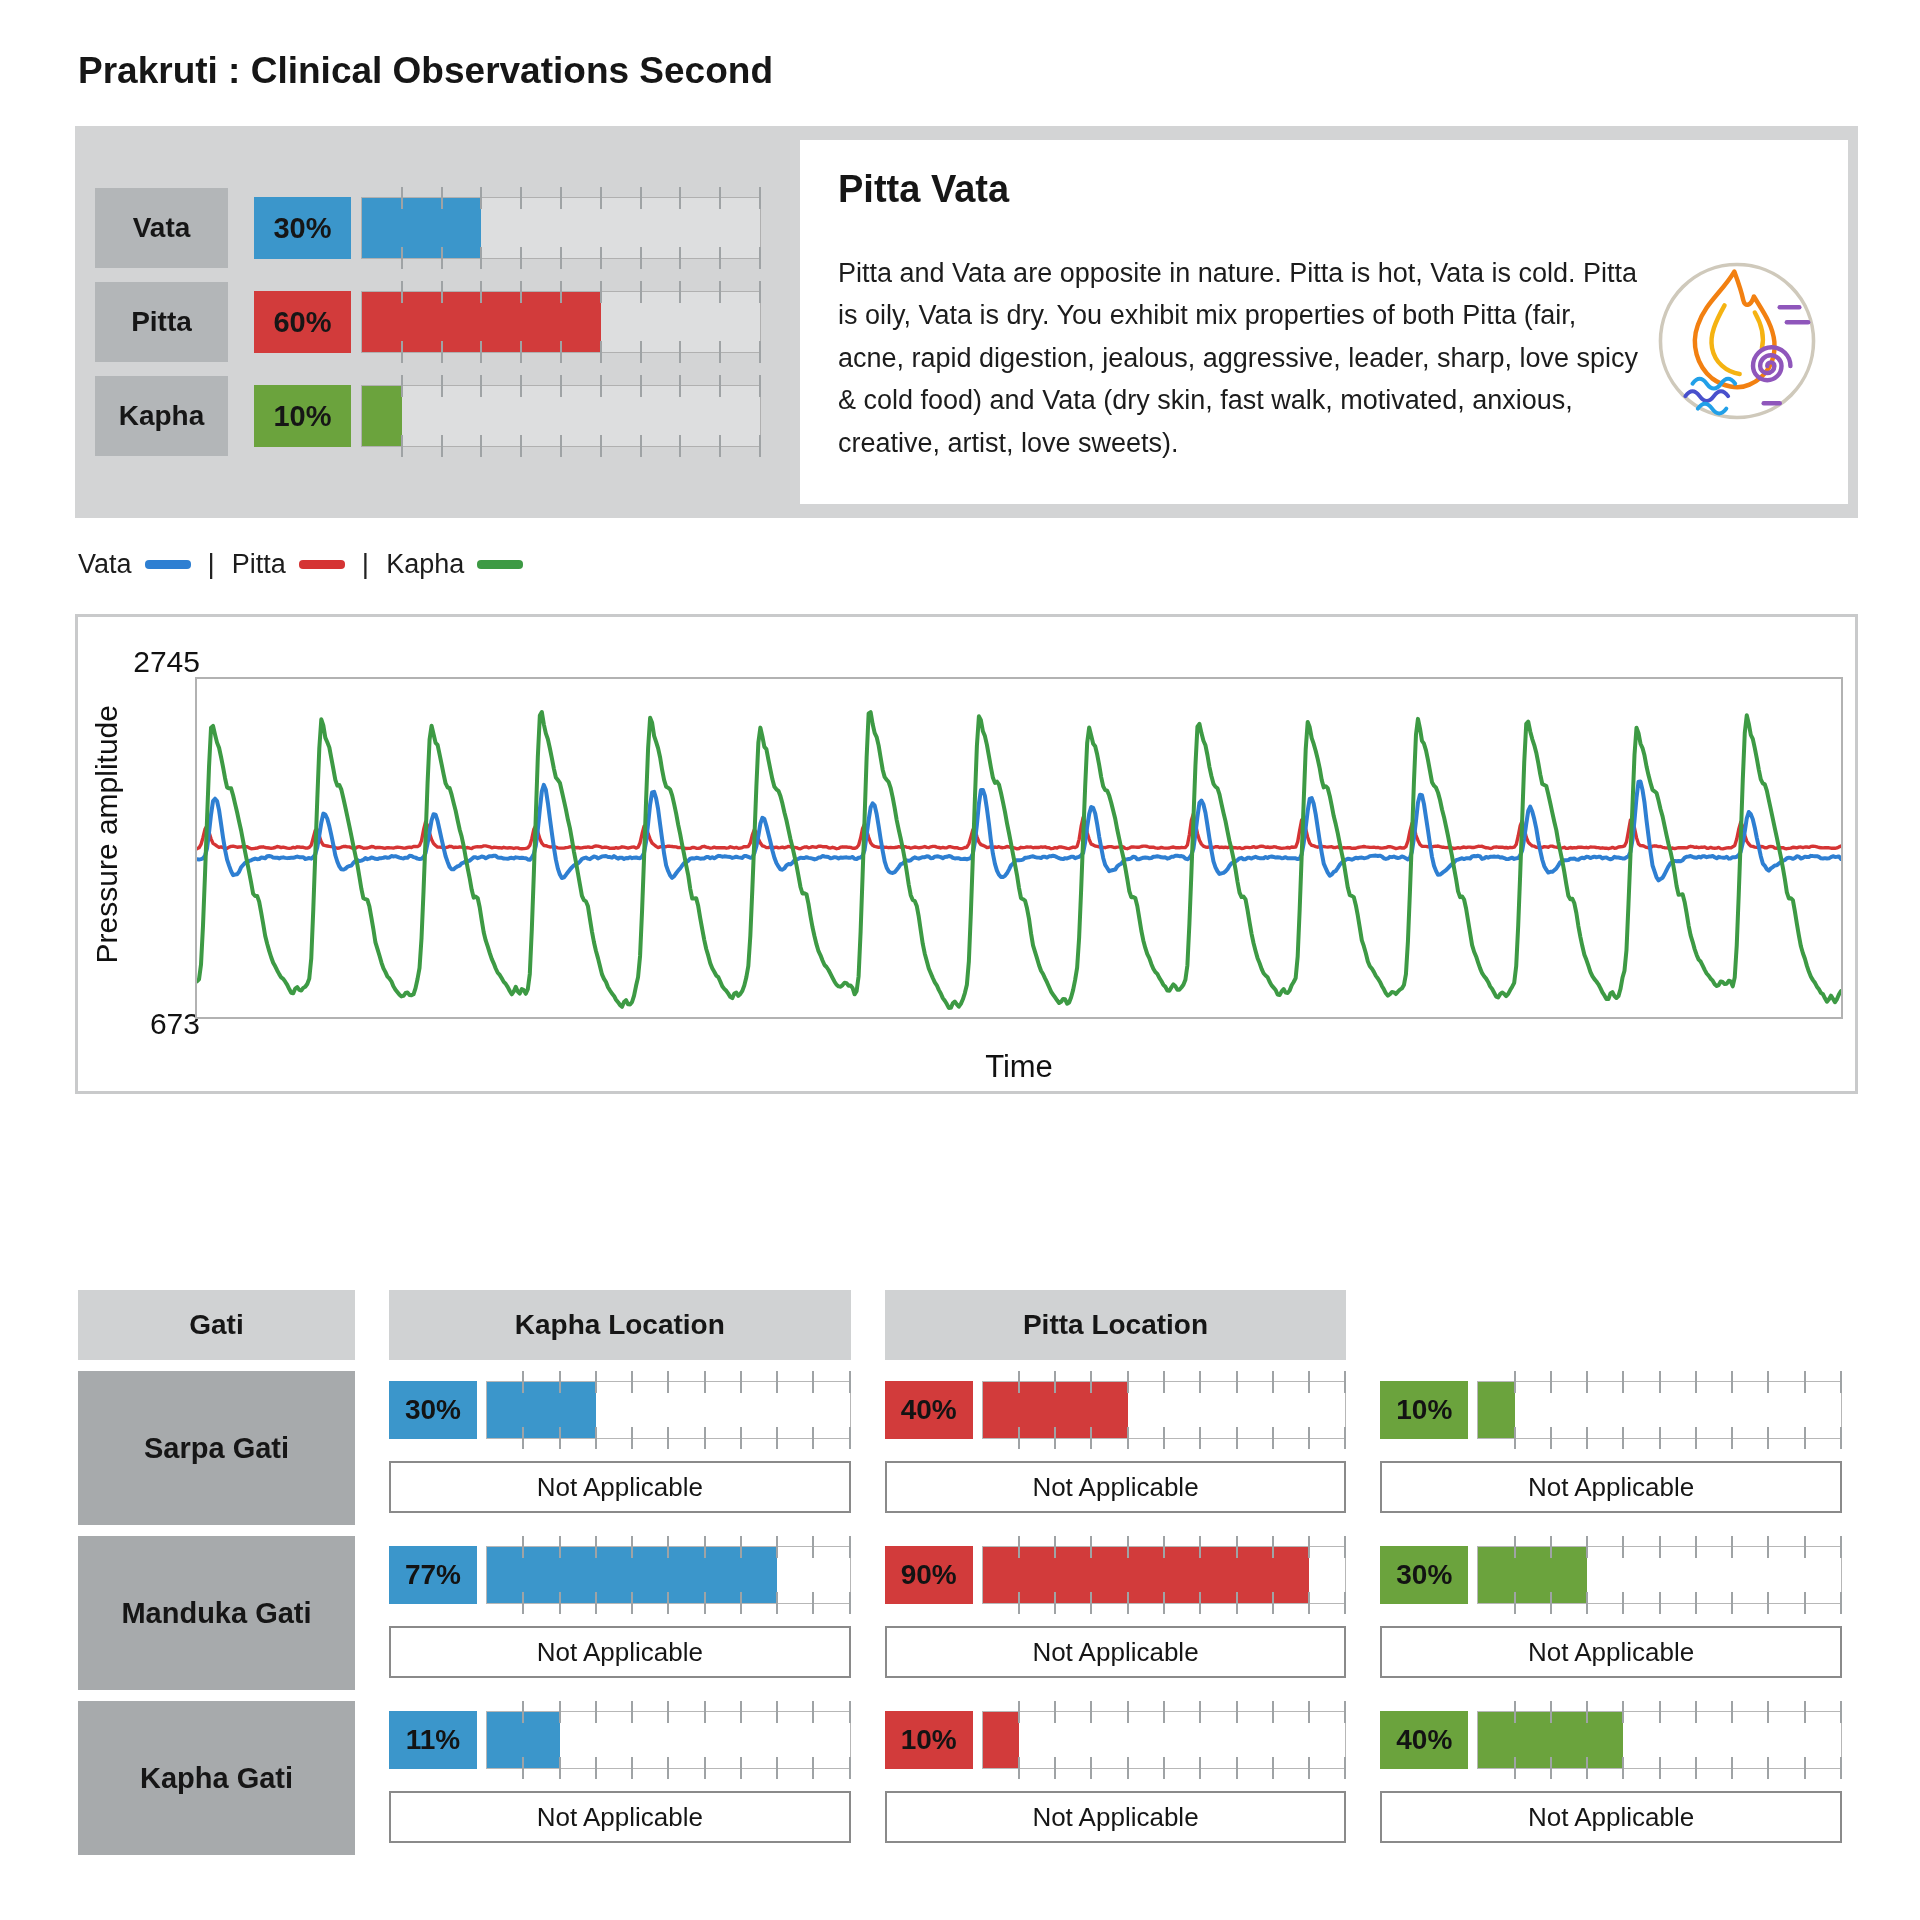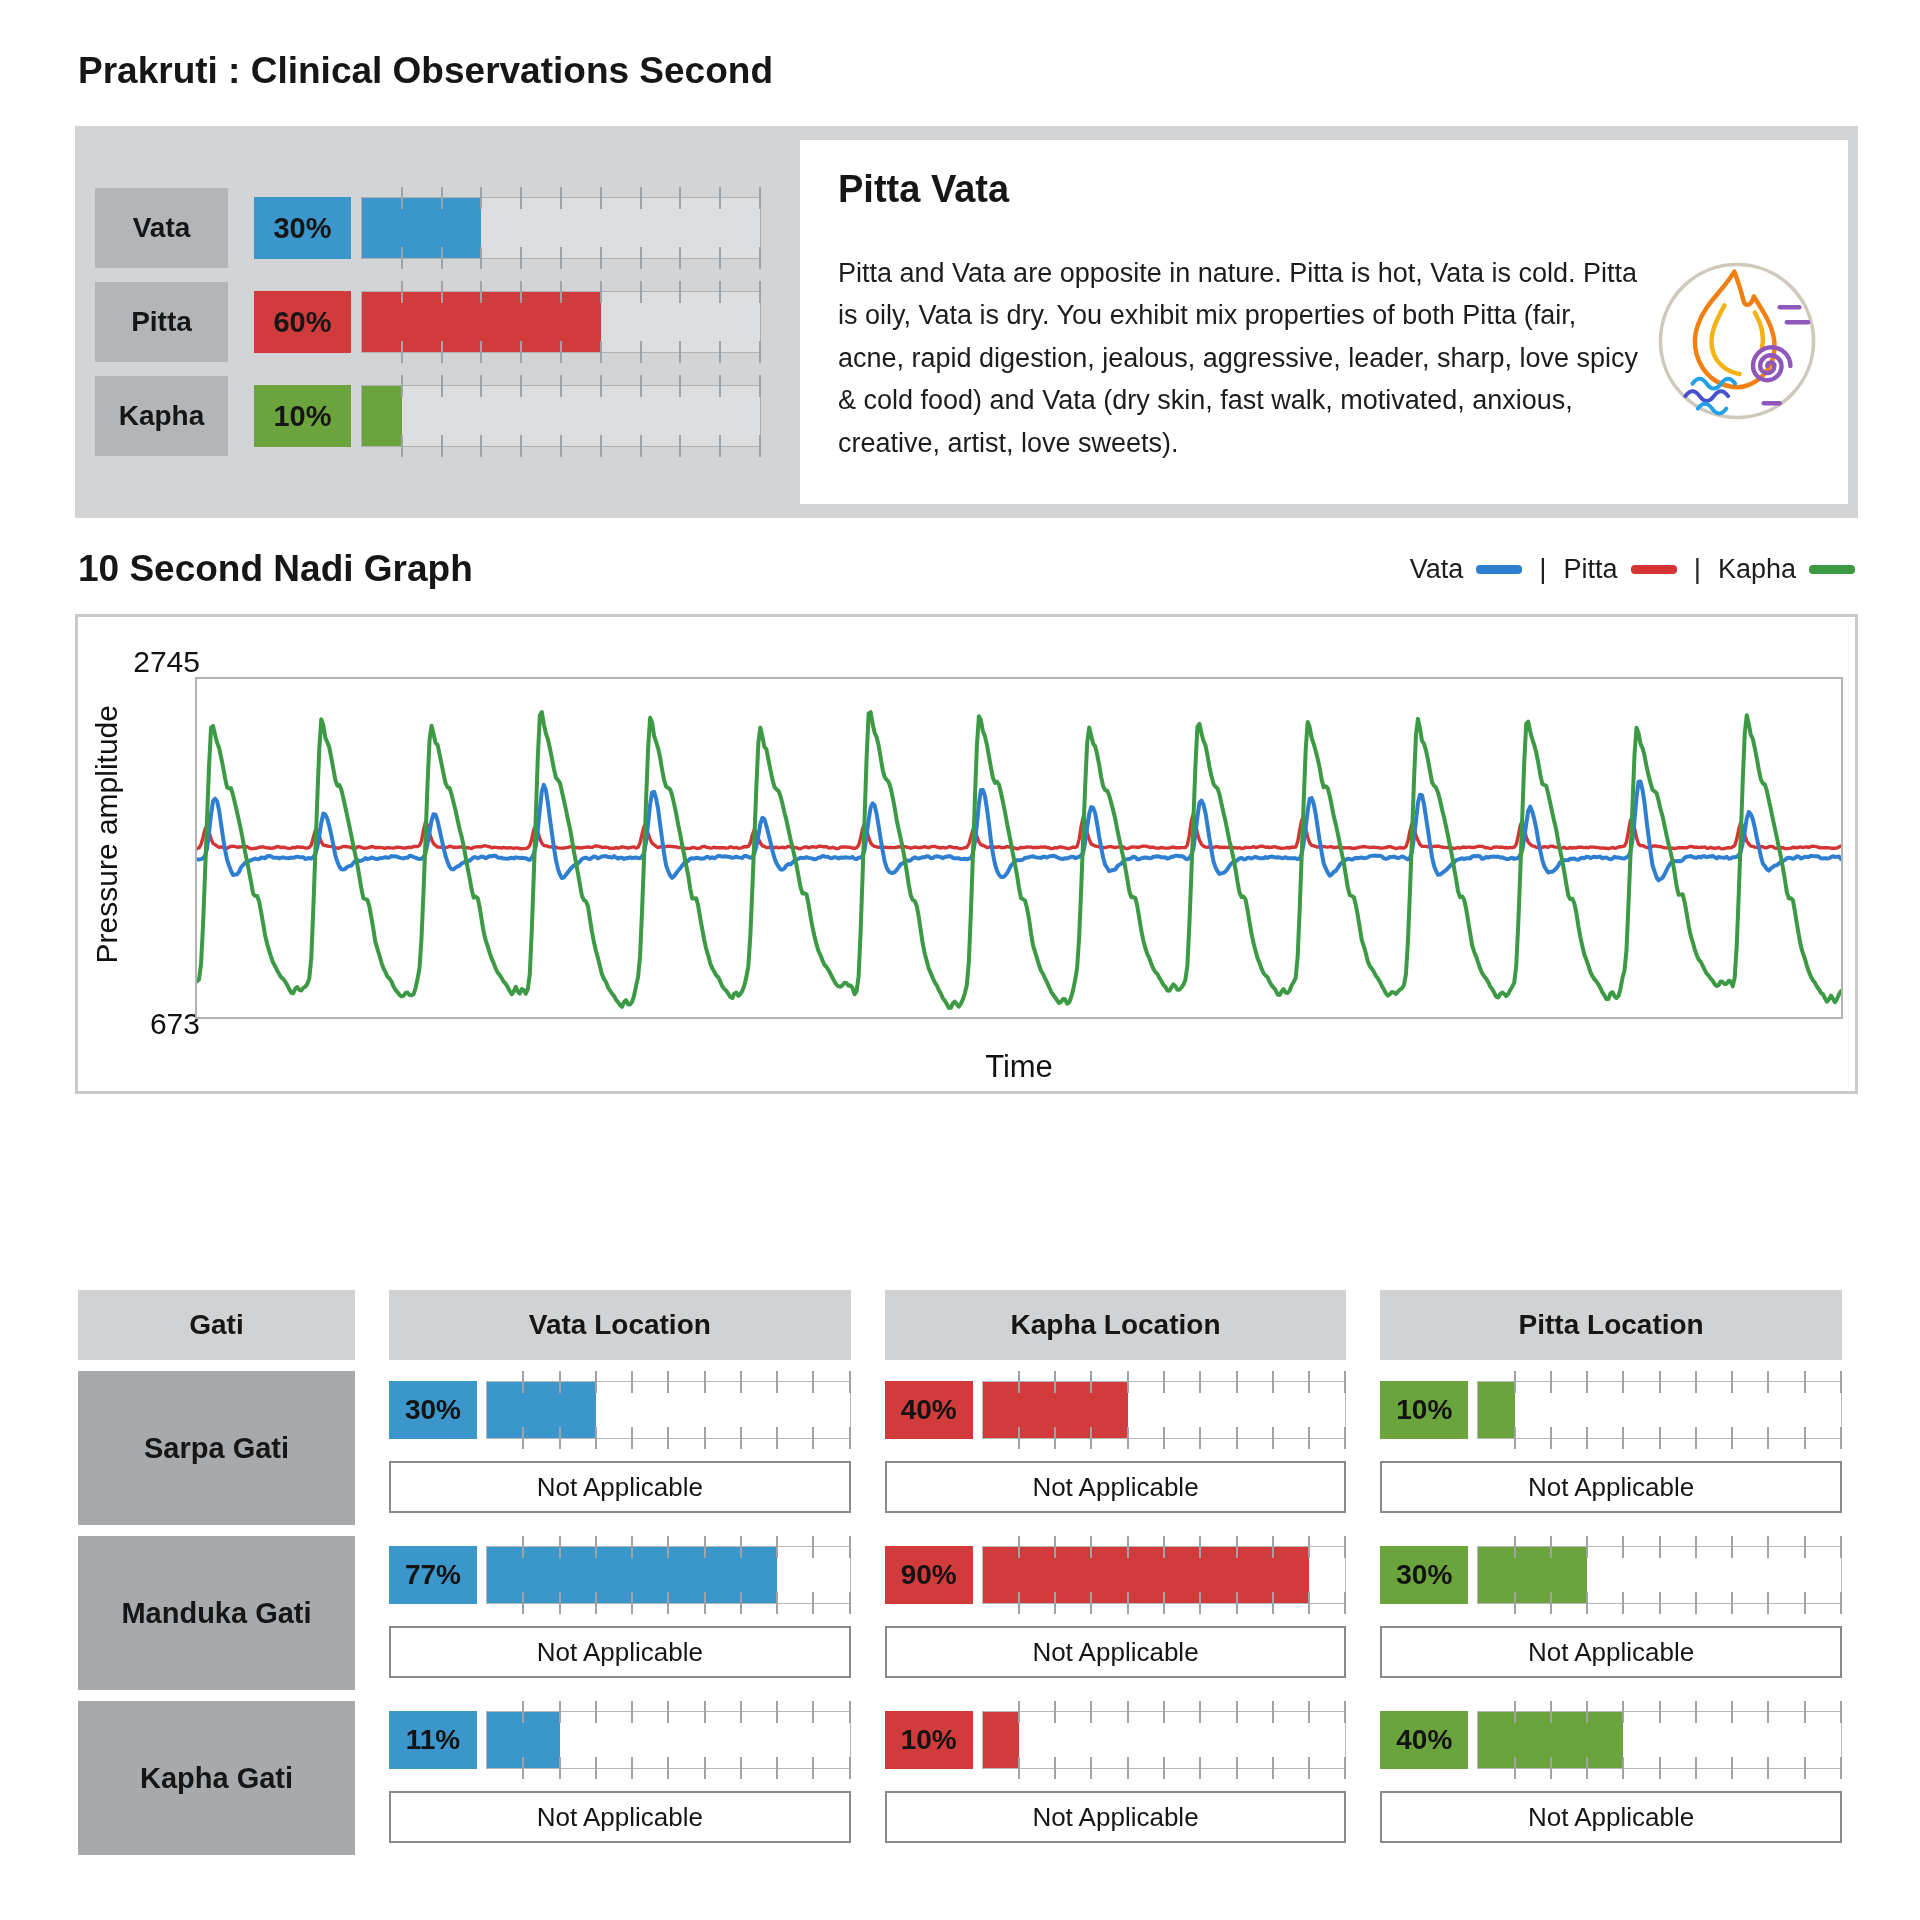--- a/index.html
+++ b/index.html
@@ -174,21 +174,20 @@
         <line x1="156" y1="79" x2="180" y2="79" stroke="#8f56bb" stroke-width="5" stroke-linecap="round"></line>
         <line x1="130" y1="170" x2="148" y2="170" stroke="#8f56bb" stroke-width="5" stroke-linecap="round"></line>
         <path d="M50 148 q8 -11 16 0 q8 11 16 0 q8 -11 16 0" fill="none" stroke="#22a0e8" stroke-width="4.5" stroke-linecap="round"></path>
         <path d="M42 162 q8 -11 16 0 q8 11 16 0 q8 -11 16 0" fill="none" stroke="#4850cc" stroke-width="4.5" stroke-linecap="round"></path>
         <path d="M56 176 q8 -11 16 0 q8 11 16 0" fill="none" stroke="#22a0e8" stroke-width="4.5" stroke-linecap="round"></path>
       </svg>
     </div>
   </div>
 
   <div class="nadi-head">
-    <h2 class="nadi-title">10 Second Nadi Graph</h2>
     <div class="legend" id="nadi-legend">
         <span class="legend-item">
     <span class="legend-label">Vata</span>
     <span class="legend-swatch" style="background: rgb(46, 127, 210);"></span>
   </span>
         <span class="legend-sep">|</span>
         <span class="legend-item">
     <span class="legend-label">Pitta</span>
     <span class="legend-swatch" style="background: rgb(213, 52, 52);"></span>
   </span>
@@ -213,21 +212,20 @@
           <polyline points="0.0,304.2 2.0,302.2 4.0,287.3 6.0,247.9 8.0,196.4 10.0,141.7 12.0,88.3 14.0,49.0 16.0,47.2 18.0,56.0 20.0,64.0 22.0,69.2 24.0,78.5 26.0,88.6 28.0,99.8 30.0,109.0 32.0,110.0 34.0,110.0 36.0,116.9 38.0,125.6 40.0,134.1 42.0,143.5 44.0,152.4 46.0,163.1 48.0,173.8 50.0,183.9 52.0,194.3 54.0,204.9 56.0,216.0 58.0,218.3 60.0,218.2 62.0,224.0 64.0,234.7 66.0,246.2 68.0,258.3 70.0,266.3 72.0,273.5 74.0,279.9 76.0,285.4 78.0,289.0 80.0,293.2 82.0,296.9 84.0,300.2 86.0,301.7 88.0,304.5 90.0,307.7 92.0,311.9 94.0,315.6 96.0,316.2 98.0,311.4 100.0,310.0 102.0,312.8 104.0,313.4 106.0,310.7 108.0,309.6 110.0,306.8 112.0,301.4 114.0,280.9 116.0,231.9 118.0,176.1 120.0,120.8 122.0,69.8 124.0,40.5 126.0,46.6 128.0,59.0 130.0,63.6 132.0,68.8 134.0,79.6 136.0,90.3 138.0,101.4 140.0,107.3 142.0,106.7 144.0,111.3 146.0,119.9 148.0,129.0 150.0,138.5 152.0,148.0 154.0,157.9 156.0,167.8 158.0,177.4 160.0,187.0 162.0,198.9 164.0,211.2 166.0,220.6 168.0,221.5 170.0,222.2 172.0,228.9 174.0,240.3 176.0,252.0 178.0,265.0 180.0,271.5 182.0,278.1 184.0,285.2 186.0,291.1 188.0,294.9 190.0,299.4 192.0,301.3 194.0,304.3 196.0,309.2 198.0,312.7 200.0,315.2 202.0,317.6 204.0,319.3 206.0,318.8 208.0,315.9 210.0,315.4 212.0,317.8 214.0,318.2 216.0,317.2 218.0,310.9 220.0,301.8 222.0,290.5 224.0,260.3 226.0,212.8 228.0,160.5 230.0,104.9 232.0,61.0 234.0,47.1 236.0,55.6 238.0,64.2 240.0,66.3 242.0,75.9 244.0,85.7 246.0,95.7 248.0,105.1 250.0,109.1 252.0,109.6 254.0,116.3 256.0,124.6 258.0,132.4 260.0,142.1 262.0,151.3 264.0,158.5 266.0,167.8 268.0,179.3 270.0,190.2 272.0,200.4 274.0,211.8 276.0,219.9 278.0,218.9 280.0,220.3 282.0,229.6 284.0,242.6 286.0,254.7 288.0,263.0 290.0,269.0 292.0,275.5 294.0,281.5 296.0,286.0 298.0,291.2 300.0,295.5 302.0,297.7 304.0,301.1 306.0,304.7 308.0,306.8 310.0,310.0 312.0,313.8 314.0,317.2 316.0,314.3 318.0,309.7 320.0,314.4 322.0,316.4 324.0,312.0 326.0,312.9 328.0,316.7 330.0,312.0 332.0,296.7 334.0,252.0 336.0,196.5 338.0,137.0 340.0,78.5 342.0,36.8 344.0,33.2 346.0,45.6 348.0,54.7 350.0,60.4 352.0,69.7 354.0,79.7 356.0,90.1 358.0,99.1 360.0,101.6 362.0,104.4 364.0,113.2 366.0,122.1 368.0,131.1 370.0,141.4 372.0,150.0 374.0,161.4 376.0,173.6 378.0,183.9 380.0,195.4 382.0,206.9 384.0,218.1 386.0,222.4 388.0,223.7 390.0,228.7 392.0,241.6 394.0,254.1 396.0,264.8 398.0,273.6 400.0,280.8 402.0,288.9 404.0,297.1 406.0,301.6 408.0,304.8 410.0,310.0 412.0,313.3 414.0,316.4 416.0,318.8 418.0,322.6 420.0,325.1 422.0,327.9 424.0,329.8 426.0,324.9 428.0,323.0 430.0,327.3 432.0,327.4 434.0,324.9 436.0,318.5 438.0,308.6 440.0,299.9 442.0,278.6 444.0,232.7 446.0,178.9 448.0,122.0 450.0,69.8 452.0,39.0 454.0,44.1 456.0,57.2 458.0,63.2 460.0,69.8 462.0,79.0 464.0,91.5 466.0,101.8 468.0,108.3 470.0,109.3 472.0,111.1 474.0,117.0 476.0,125.9 478.0,135.5 480.0,146.5 482.0,156.1 484.0,166.8 486.0,176.8 488.0,187.4 490.0,197.2 492.0,210.8 494.0,220.8 496.0,220.8 498.0,220.5 500.0,228.4 502.0,240.6 504.0,251.5 506.0,262.4 508.0,271.6 510.0,278.3 512.0,285.9 514.0,291.0 516.0,294.5 518.0,298.3 520.0,299.8 522.0,304.3 524.0,309.1 526.0,311.7 528.0,313.6 530.0,316.5 532.0,319.8 534.0,321.0 536.0,316.4 538.0,315.5 540.0,318.7 542.0,316.8 544.0,313.8 546.0,308.2 548.0,300.0 550.0,288.5 552.0,258.1 554.0,211.1 556.0,160.9 558.0,108.4 560.0,64.0 562.0,48.9 564.0,57.7 566.0,68.3 568.0,70.5 570.0,81.0 572.0,91.2 574.0,100.9 576.0,108.5 578.0,111.0 580.0,112.5 582.0,117.6 584.0,125.3 586.0,134.3 588.0,142.1 590.0,151.5 592.0,160.9 594.0,169.1 596.0,178.1 598.0,187.3 600.0,198.1 602.0,209.2 604.0,215.8 606.0,215.6 608.0,216.5 610.0,226.2 612.0,238.7 614.0,249.7 616.0,258.8 618.0,267.0 620.0,273.8 622.0,277.9 624.0,283.1 626.0,287.7 628.0,289.7 630.0,292.7 632.0,296.6 634.0,300.6 636.0,304.5 638.0,307.6 640.0,309.2 642.0,309.5 644.0,307.9 646.0,305.5 648.0,305.9 650.0,308.6 652.0,308.3 654.0,310.8 656.0,317.2 658.0,314.0 660.0,298.9 662.0,254.2 664.0,196.9 666.0,138.7 668.0,79.0 670.0,34.6 672.0,33.4 674.0,45.3 676.0,54.2 678.0,58.4 680.0,67.0 682.0,79.2 684.0,91.2 686.0,98.7 688.0,101.3 690.0,103.7 692.0,109.7 694.0,119.0 696.0,129.9 698.0,141.9 700.0,151.5 702.0,160.4 704.0,170.2 706.0,181.0 708.0,193.6 710.0,206.8 712.0,217.5 714.0,222.3 716.0,223.4 718.0,228.3 720.0,239.1 722.0,252.9 724.0,266.5 726.0,276.3 728.0,283.7 730.0,291.2 732.0,295.9 734.0,300.8 736.0,305.1 738.0,308.1 740.0,312.7 742.0,316.3 744.0,321.0 746.0,323.7 748.0,327.0 750.0,330.9 752.0,330.8 754.0,326.2 756.0,324.4 758.0,327.4 760.0,329.6 762.0,326.8 764.0,322.2 766.0,315.9 768.0,307.6 770.0,283.9 772.0,234.9 774.0,178.6 776.0,120.8 778.0,67.2 780.0,37.5 782.0,41.5 784.0,52.6 786.0,57.4 788.0,66.3 790.0,77.6 792.0,89.0 794.0,99.4 796.0,104.5 798.0,103.2 800.0,106.2 802.0,114.4 804.0,123.9 806.0,133.7 808.0,144.9 810.0,154.9 812.0,165.4 814.0,176.2 816.0,186.4 818.0,197.2 820.0,210.1 822.0,220.5 824.0,221.5 826.0,222.9 828.0,230.7 830.0,241.3 832.0,255.9 834.0,268.0 836.0,274.5 838.0,281.0 840.0,287.9 842.0,293.5 844.0,296.7 846.0,301.1 848.0,305.2 850.0,309.9 852.0,314.4 854.0,317.4 856.0,320.3 858.0,323.2 860.0,325.9 862.0,324.7 864.0,321.8 866.0,322.2 868.0,326.6 870.0,325.4 872.0,320.1 874.0,312.7 876.0,302.7 878.0,290.4 880.0,259.8 882.0,212.0 884.0,159.3 886.0,108.4 888.0,64.3 890.0,48.7 892.0,56.8 894.0,65.1 896.0,67.6 898.0,76.0 900.0,86.6 902.0,98.7 904.0,108.0 906.0,111.8 908.0,112.4 910.0,117.3 912.0,124.4 914.0,132.6 916.0,140.6 918.0,151.4 920.0,160.8 922.0,170.4 924.0,179.0 926.0,189.4 928.0,201.0 930.0,213.3 932.0,219.5 934.0,219.4 936.0,220.4 938.0,228.3 940.0,240.6 942.0,253.0 944.0,263.0 946.0,270.5 948.0,276.8 950.0,280.8 952.0,286.6 954.0,291.4 956.0,294.7 958.0,296.6 960.0,300.6 962.0,303.8 964.0,307.6 966.0,309.6 968.0,313.4 970.0,313.6 972.0,310.2 974.0,307.2 976.0,309.1 978.0,312.5 980.0,312.5 982.0,310.3 984.0,307.6 986.0,302.5 988.0,287.9 990.0,245.9 992.0,194.6 994.0,141.0 996.0,87.1 998.0,47.9 1000.0,45.1 1002.0,54.4 1004.0,62.1 1006.0,66.7 1008.0,76.7 1010.0,88.6 1012.0,97.8 1014.0,105.4 1016.0,108.4 1018.0,109.9 1020.0,116.0 1022.0,125.7 1024.0,134.7 1026.0,143.0 1028.0,153.3 1030.0,163.2 1032.0,171.3 1034.0,180.7 1036.0,191.5 1038.0,204.2 1040.0,214.9 1042.0,219.4 1044.0,218.9 1046.0,221.7 1048.0,232.5 1050.0,244.8 1052.0,256.3 1054.0,265.8 1056.0,273.5 1058.0,280.8 1060.0,285.8 1062.0,291.6 1064.0,296.0 1066.0,298.3 1068.0,300.0 1070.0,304.6 1072.0,308.2 1074.0,310.5 1076.0,312.8 1078.0,317.4 1080.0,317.9 1082.0,314.2 1084.0,311.9 1086.0,315.5 1088.0,315.8 1090.0,313.4 1092.0,308.0 1094.0,304.8 1096.0,300.8 1098.0,279.2 1100.0,231.9 1102.0,177.7 1104.0,123.4 1106.0,70.9 1108.0,43.2 1110.0,48.6 1112.0,59.4 1114.0,65.3 1116.0,72.4 1118.0,80.6 1120.0,89.9 1122.0,101.7 1124.0,109.0 1126.0,107.9 1128.0,109.8 1130.0,117.6 1132.0,127.7 1134.0,138.1 1136.0,146.2 1138.0,155.3 1140.0,165.5 1142.0,175.4 1144.0,184.7 1146.0,197.3 1148.0,209.8 1150.0,217.4 1152.0,218.2 1154.0,219.4 1156.0,227.5 1158.0,238.1 1160.0,250.3 1162.0,262.9 1164.0,268.8 1166.0,275.9 1168.0,284.1 1170.0,289.0 1172.0,291.3 1174.0,294.6 1176.0,298.6 1178.0,301.2 1180.0,304.5 1182.0,308.7 1184.0,312.1 1186.0,316.2 1188.0,318.6 1190.0,317.1 1192.0,314.8 1194.0,315.2 1196.0,316.9 1198.0,314.5 1200.0,312.5 1202.0,311.2 1204.0,307.9 1206.0,296.8 1208.0,263.6 1210.0,213.6 1212.0,159.9 1214.0,103.1 1216.0,56.1 1218.0,40.1 1220.0,49.6 1222.0,62.3 1224.0,65.1 1226.0,71.8 1228.0,81.6 1230.0,92.7 1232.0,103.8 1234.0,107.3 1236.0,109.3 1238.0,114.3 1240.0,121.7 1242.0,131.3 1244.0,139.0 1246.0,148.4 1248.0,157.9 1250.0,168.3 1252.0,178.2 1254.0,190.2 1256.0,201.2 1258.0,213.6 1260.0,219.4 1262.0,218.7 1264.0,221.8 1266.0,230.9 1268.0,243.2 1270.0,255.5 1272.0,267.7 1274.0,274.4 1276.0,279.1 1278.0,285.2 1280.0,291.1 1282.0,295.9 1284.0,299.0 1286.0,301.4 1288.0,304.7 1290.0,309.2 1292.0,311.8 1294.0,315.6 1296.0,319.5 1298.0,320.3 1300.0,317.0 1302.0,315.3 1304.0,316.7 1306.0,319.0 1308.0,316.8 1310.0,312.9 1312.0,309.5 1314.0,305.6 1316.0,288.8 1318.0,247.9 1320.0,195.7 1322.0,140.2 1324.0,83.8 1326.0,45.1 1328.0,42.9 1330.0,52.7 1332.0,60.4 1334.0,66.4 1336.0,74.1 1338.0,84.4 1340.0,96.0 1342.0,105.6 1344.0,106.6 1346.0,107.7 1348.0,115.9 1350.0,125.0 1352.0,134.5 1354.0,143.6 1356.0,152.0 1358.0,163.8 1360.0,173.4 1362.0,183.1 1364.0,194.3 1366.0,206.6 1368.0,218.0 1370.0,221.6 1372.0,221.0 1374.0,225.6 1376.0,235.4 1378.0,248.5 1380.0,259.4 1382.0,268.9 1384.0,277.4 1386.0,282.5 1388.0,288.4 1390.0,294.6 1392.0,298.9 1394.0,301.9 1396.0,304.3 1398.0,307.1 1400.0,310.9 1402.0,315.3 1404.0,318.3 1406.0,321.8 1408.0,322.0 1410.0,316.3 1412.0,314.9 1414.0,318.9 1416.0,320.9 1418.0,319.0 1420.0,311.9 1422.0,300.6 1424.0,293.5 1426.0,272.7 1428.0,226.5 1430.0,176.8 1432.0,126.7 1434.0,76.3 1436.0,49.0 1438.0,54.5 1440.0,65.1 1442.0,69.5 1444.0,77.0 1446.0,88.0 1448.0,96.9 1450.0,104.5 1452.0,111.5 1454.0,113.0 1456.0,114.7 1458.0,122.3 1460.0,131.0 1462.0,138.2 1464.0,147.8 1466.0,157.3 1468.0,166.2 1470.0,174.0 1472.0,183.4 1474.0,195.0 1476.0,208.2 1478.0,217.1 1480.0,216.9 1482.0,216.5 1484.0,224.2 1486.0,235.5 1488.0,248.0 1490.0,257.9 1492.0,264.4 1494.0,271.7 1496.0,277.6 1498.0,282.3 1500.0,284.2 1502.0,288.3 1504.0,292.6 1506.0,296.2 1508.0,298.5 1510.0,301.5 1512.0,303.5 1514.0,307.0 1516.0,308.8 1518.0,307.9 1520.0,304.3 1522.0,304.8 1524.0,306.9 1526.0,306.6 1528.0,303.5 1530.0,304.2 1532.0,309.2 1534.0,300.1 1536.0,267.9 1538.0,216.5 1540.0,160.0 1542.0,101.8 1544.0,54.3 1546.0,36.4 1548.0,44.9 1550.0,56.1 1552.0,60.2 1554.0,69.5 1556.0,79.9 1558.0,91.1 1560.0,101.0 1562.0,105.0 1564.0,106.0 1566.0,112.3 1568.0,121.8 1570.0,131.1 1572.0,140.7 1574.0,150.3 1576.0,159.6 1578.0,169.4 1580.0,179.0 1582.0,189.7 1584.0,201.4 1586.0,214.6 1588.0,220.7 1590.0,220.5 1592.0,222.4 1594.0,233.8 1596.0,246.3 1598.0,258.1 1600.0,268.9 1602.0,275.9 1604.0,281.4 1606.0,288.6 1608.0,294.6 1610.0,299.5 1612.0,302.9 1614.0,305.6 1616.0,309.5 1618.0,312.1 1620.0,315.8 1622.0,317.1 1624.0,321.2 1626.0,324.7 1628.0,322.2 1630.0,318.5 1632.0,321.6 1634.0,325.2 1636.0,322.0 1638.0,317.2 1640.0,314.0" fill="none" stroke="#3d9a44" stroke-width="4" stroke-linejoin="round" stroke-linecap="round"></polyline>
         </svg>
     </div>
     <div class="xlabel">Time</div>
   </div>
 
 
   <div class="gati-table">
     <div class="gati-grid gati-header">
       <div>Gati</div>
-      <div>Vata Location</div>
       <div>Kapha Location</div>
       <div>Pitta Location</div>
     </div>
     <div id="gati-rows">
         <div class="gati-grid gati-row">
     <div class="gati-name">Sarpa Gati</div>
   <div class="loc-cell">
     <div class="barline">
       <div class="pct-box" style="background: rgb(59, 150, 203);">30%</div>
       <div class="track">

